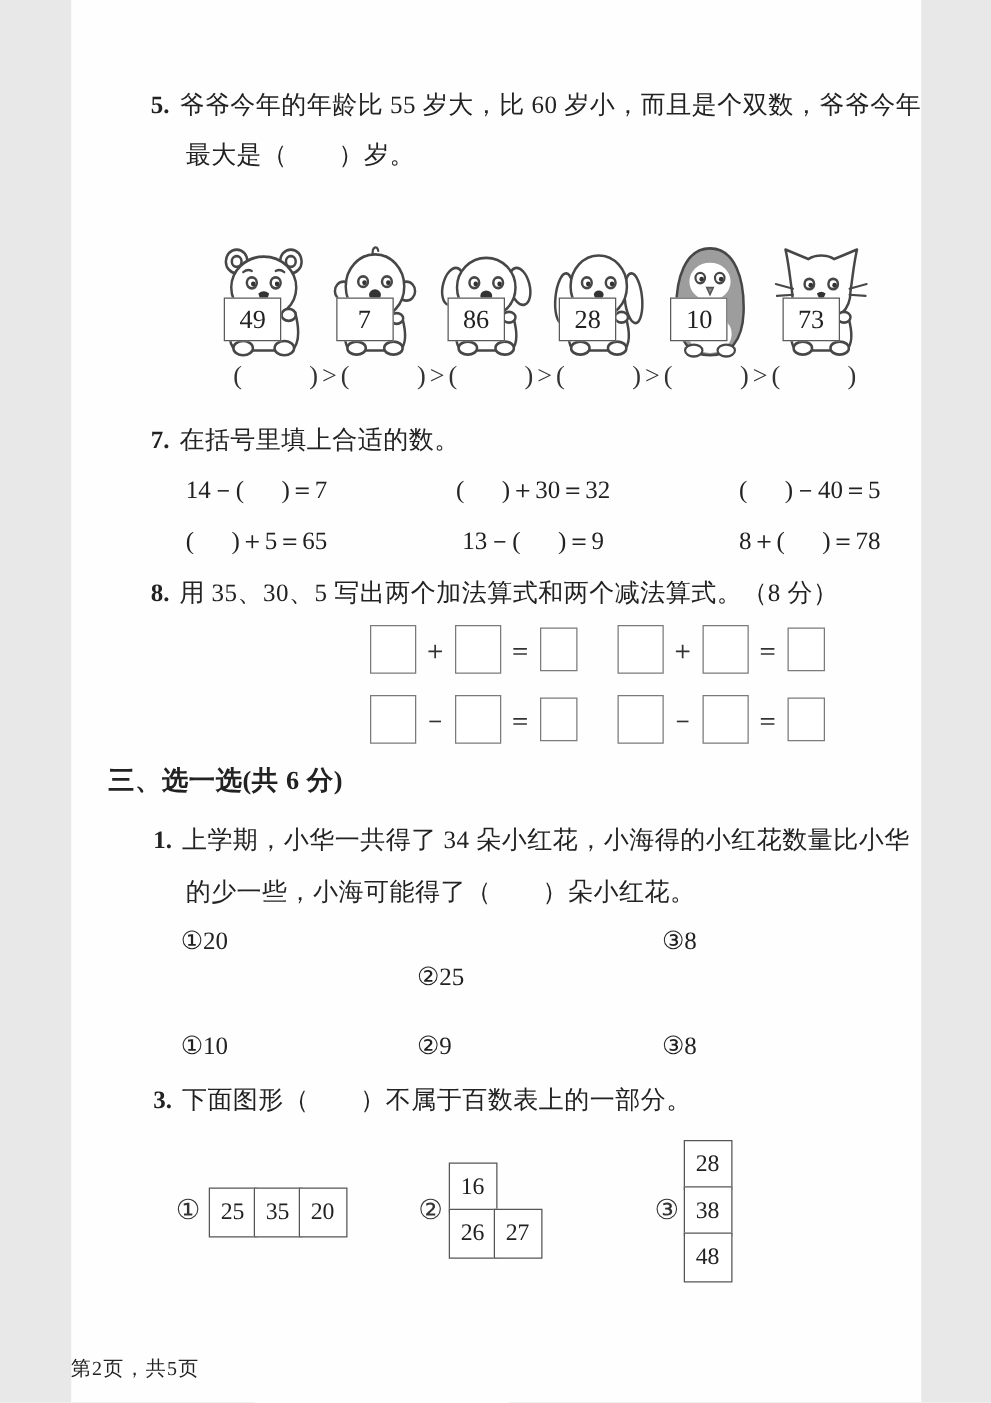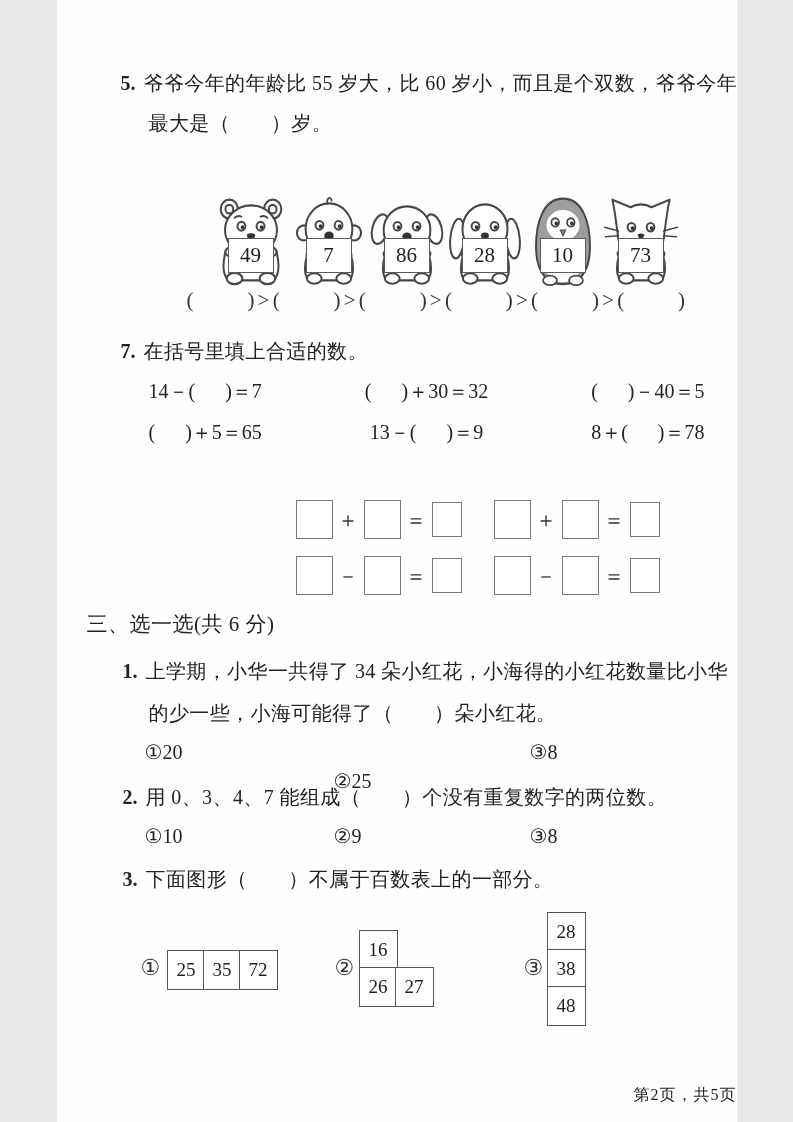--- a/index.html
+++ b/index.html
@@ -7,25 +7,25 @@
     position:relative;
     width:680px;height:1122px;
     margin:0 auto;
     background:#fefefe;
     font-family:"Liberation Serif","DejaVu Serif",serif;
     color:#222;
     overflow:hidden;
   }
   .line{position:absolute;font-size:20px;letter-spacing:0.4px;white-space:pre;}
   .qnum{font-weight:bold;margin-right:8px;letter-spacing:0;}
-  .sec-title{position:absolute;font-size:21px;font-weight:normal;letter-spacing:0.5px;text-align:center;}
+  .sec-title{position:absolute;font-size:21px;font-weight:bold;letter-spacing:0.5px;text-align:center;}
 
   
   .animals{position:absolute;left:115px;top:190px;width:508px;height:98px;
-           display:flex;justify-content:flex-end;align-items:flex-end;}
+           display:flex;justify-content:center;align-items:flex-end;gap:28px;}
   .animal{position:relative;width:78px;height:95px;}
   .animal svg{position:absolute;left:0;top:0;}
   .card{
     position:absolute;left:50%;top:45px;transform:translateX(-50%);
     width:44px;height:33px;background:#fff;border:1.6px solid #5a5a5a;
     display:flex;align-items:center;justify-content:center;
     font-size:21px;color:#222;
   }
   .compare{position:absolute;left:130px;top:288px;font-size:21px;
            letter-spacing:3.2px;white-space:pre;color:#333;}
@@ -43,21 +43,21 @@
 
   
   .opt{position:absolute;font-size:20px;text-align:right;}
 
   
   .figlabel{position:absolute;font-size:22px;color:#333;}
   .cell{
     position:absolute;width:37px;height:38px;border:1.3px solid #555;background:#fff;
     display:flex;align-items:center;justify-content:center;font-size:19px;
   }
-  .footer{position:absolute;left:0;top:1085px;width:100%;text-align:right;
+  .footer{position:absolute;left:0;top:1085px;width:100%;text-align:left;
           font-size:16px;color:#222;letter-spacing:1px;}
 </style>
 </head>
 <body>
 
 <div class="page">
 
   <div class="line" style="left:64px;top:70px"><span class="qnum">5.</span><span>爷爷今年的年龄比 55 岁大，比 60 岁小，而且是个双数，爷爷今年</span></div>
   <div class="line" style="left:92px;top:110px"><span>最大是（　　）岁。</span></div>
 
@@ -219,20 +219,21 @@
     <span>14－(      )＝7</span>
     <span>(      )＋30＝32</span>
     <span>(      )－40＝5</span>
   </div>
   <div class="eqrow" style="top:419px">
     <span>(      )＋5＝65</span>
     <span>13－(      )＝9</span>
     <span>8＋(      )＝78</span>
   </div>
 
+  <div class="line" style="left:64px;top:461px"><span class="qnum">8.</span><span>用 35、30、5 写出两个加法算式和两个减法算式。（8 分）</span></div>
 
   <div class="boxrow" style="top:500px">
     <div class="beq">
       <span class="sq"></span>
       <span class="op">＋</span>
       <span class="sq"></span>
       <span class="op">＝</span>
       <span class="sq sm"></span>
     </div>
     <div class="beq">
@@ -261,31 +262,30 @@
   </div>
 
   <div class="sec-title" style="left:30px;top:610px">三、选一选(共 6 分)</div>
 
   <div class="line" style="left:66px;top:658px"><span class="qnum">1.</span><span>上学期，小华一共得了 34 朵小红花，小海得的小红花数量比小华</span></div>
   <div class="line" style="left:92px;top:700px"><span>的少一些，小海可能得了（　　）朵小红花。</span></div>
   <span class="opt" style="left:88px;top:740px">①20</span>
   <span class="opt" style="left:277px;top:769px">②25</span>
   <span class="opt" style="left:473px;top:740px">③8</span>
 
-  <div class="line" style="left:66px;top:784px"><span class="qnum">2.</span><span>用 0、3、4、7 能组成（　　）个没有重复数字的两位数。</span></div>
   <span class="opt" style="left:88px;top:824px">①10</span>
   <span class="opt" style="left:277px;top:824px">②9</span>
   <span class="opt" style="left:473px;top:824px">③8</span>
 
   <div class="line" style="left:66px;top:866px"><span class="qnum">3.</span><span>下面图形（　　）不属于百数表上的一部分。</span></div>
 
   <span class="figlabel" style="left:84px;top:955px">①</span>
   <div class="cell" style="left:110px;top:950px">25</div>
   <div class="cell" style="left:146px;top:950px">35</div>
-  <div class="cell" style="left:182px;top:950px">72</div>
+  <div class="cell" style="left:182px;top:950px">20</div>
 
   <span class="figlabel" style="left:278px;top:955px">②</span>
   <div class="cell" style="left:302px;top:930px">16</div>
   <div class="cell" style="left:302px;top:967px">26</div>
   <div class="cell" style="left:338px;top:967px">27</div>
 
   <span class="figlabel" style="left:467px;top:955px">③</span>
   <div class="cell" style="left:490px;top:912px">28</div>
   <div class="cell" style="left:490px;top:949px">38</div>
   <div class="cell" style="left:490px;top:986px">48</div>

